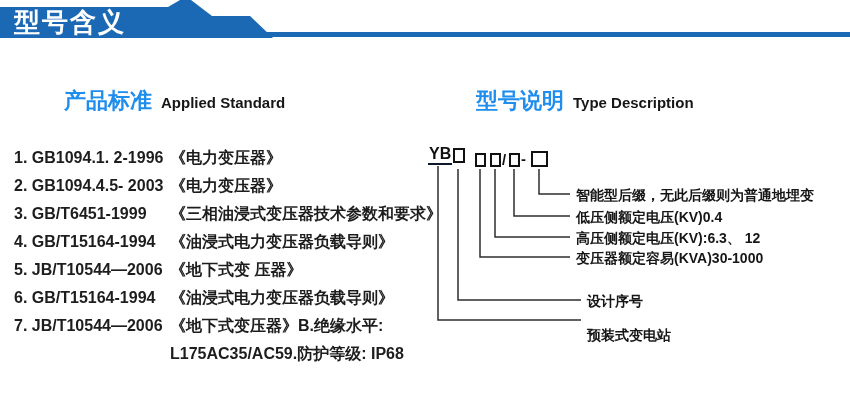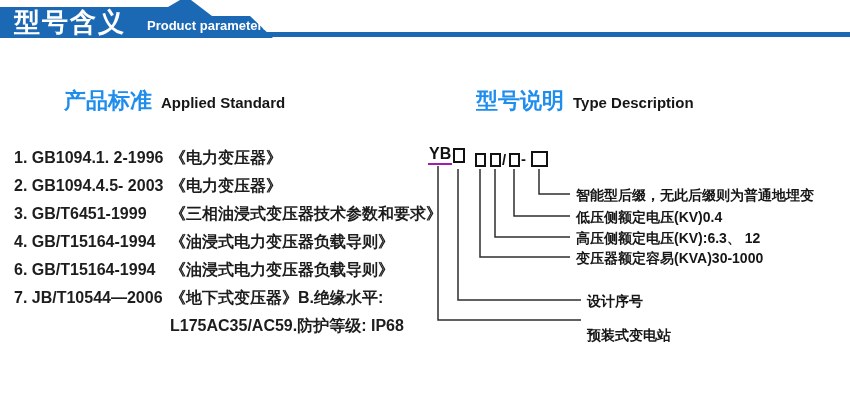--- a/index.html
+++ b/index.html
@@ -29,21 +29,21 @@
 
   
   .std-list { position:absolute; left:14px; top:144px; }
   .std-row { display:flex; height:28px; align-items:center; font-size:16px; font-weight:700; color:#1d1d1d; white-space:nowrap; }
   .std-code { width:156px; flex:0 0 156px; }
   .std-title { }
 
   
   .code-prefix {
     position:absolute; left:428px; top:146px; font-size:16px; font-weight:800; color:#111;
-    border-bottom:2px solid #a21caf; padding:0 1px 1px 1px; line-height:16px;
+    border-bottom:2px solid #0f172a; padding:0 1px 1px 1px; line-height:16px;
   }
   .cbox { position:absolute; border:2px solid #111; background:#fff; box-sizing:border-box; }
   .cbox-1 { left:453px; top:148px; width:12px; height:15px; }
   .cbox-2 { left:475px; top:153px; width:11px; height:14px; }
   .cbox-3 { left:490px; top:153px; width:11px; height:14px; }
   .cbox-4 { left:509px; top:153px; width:11px; height:14px; }
   .cbox-5 { left:531px; top:151px; width:17px; height:16px; }
   .code-sep { position:absolute; font-size:15px; font-weight:800; color:#111; line-height:15px; }
   .code-slash { left:502px; top:152px; }
   .code-dash  { left:521px; top:151px; }
@@ -61,21 +61,20 @@
 </head>
 <body>
 
 <div class="page">
 
   <div class="header-rule"></div>
   <svg class="banner-svg" width="850" height="50">
     <polygon points="0,7 168,7 180,0 191,0 212,16 250,16 273,38 0,38" fill="#1b69b4"></polygon>
   </svg>
   <div class="banner-title">型号含义</div>
-  <div class="banner-sub">Product parameters</div>
 
   <div class="heading heading-left">
     <span class="zh">产品标准</span>
     <span class="en">Applied Standard</span>
   </div>
 
   <div class="std-list">
     <div class="std-row">
       <span class="std-code">1. GB1094.1. 2-1996</span>
       <span class="std-title">《电力变压器》</span>
@@ -84,20 +83,24 @@
       <span class="std-code">2. GB1094.4.5- 2003</span>
       <span class="std-title">《电力变压器》</span>
     </div>
     <div class="std-row">
       <span class="std-code">3. GB/T6451-1999</span>
       <span class="std-title">《三相油浸式变压器技术参数和要求》</span>
     </div>
     <div class="std-row">
       <span class="std-code">4. GB/T15164-1994</span>
       <span class="std-title">《油浸式电力变压器负载导则》</span>
+    </div>
+    <div class="std-row">
+      <span class="std-code">5. JB/T10544—2006</span>
+      <span class="std-title">《地下式变 压器》</span>
     </div>
     <div class="std-row">
       <span class="std-code">6. GB/T15164-1994</span>
       <span class="std-title">《油浸式电力变压器负载导则》</span>
     </div>
     <div class="std-row">
       <span class="std-code">7. JB/T10544—2006</span>
       <span class="std-title">《地下式变压器》B.绝缘水平:</span>
     </div>
     <div class="std-row">

